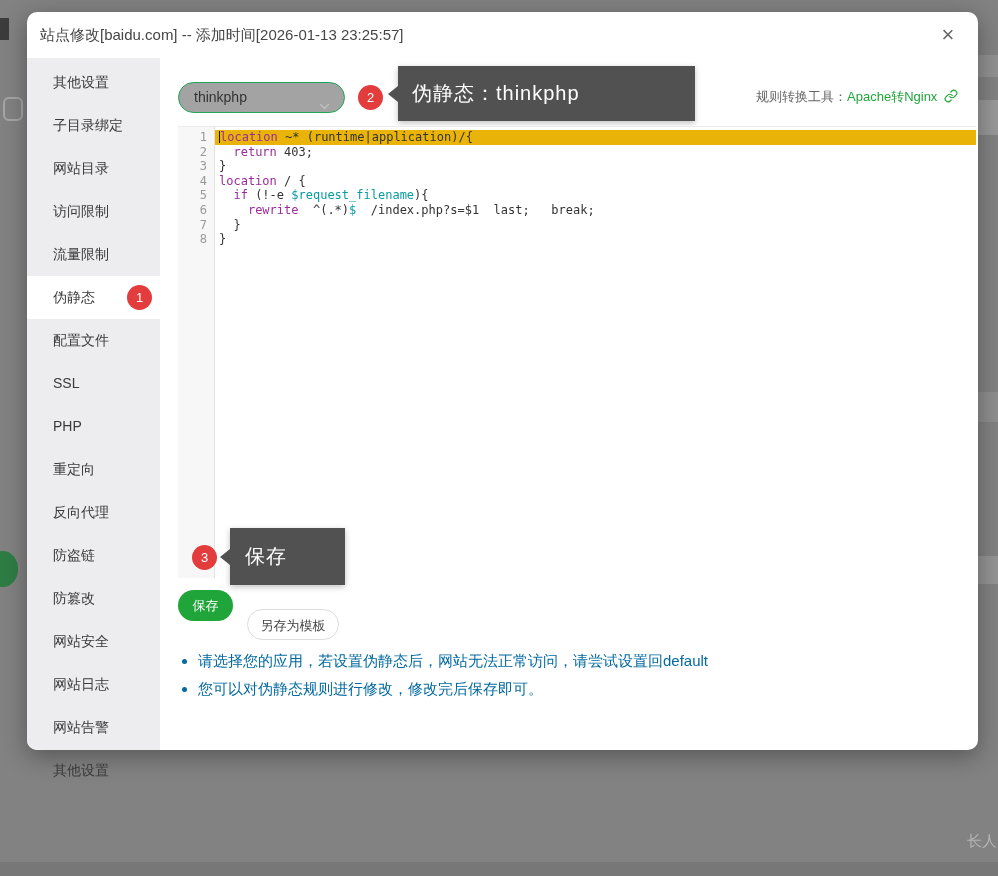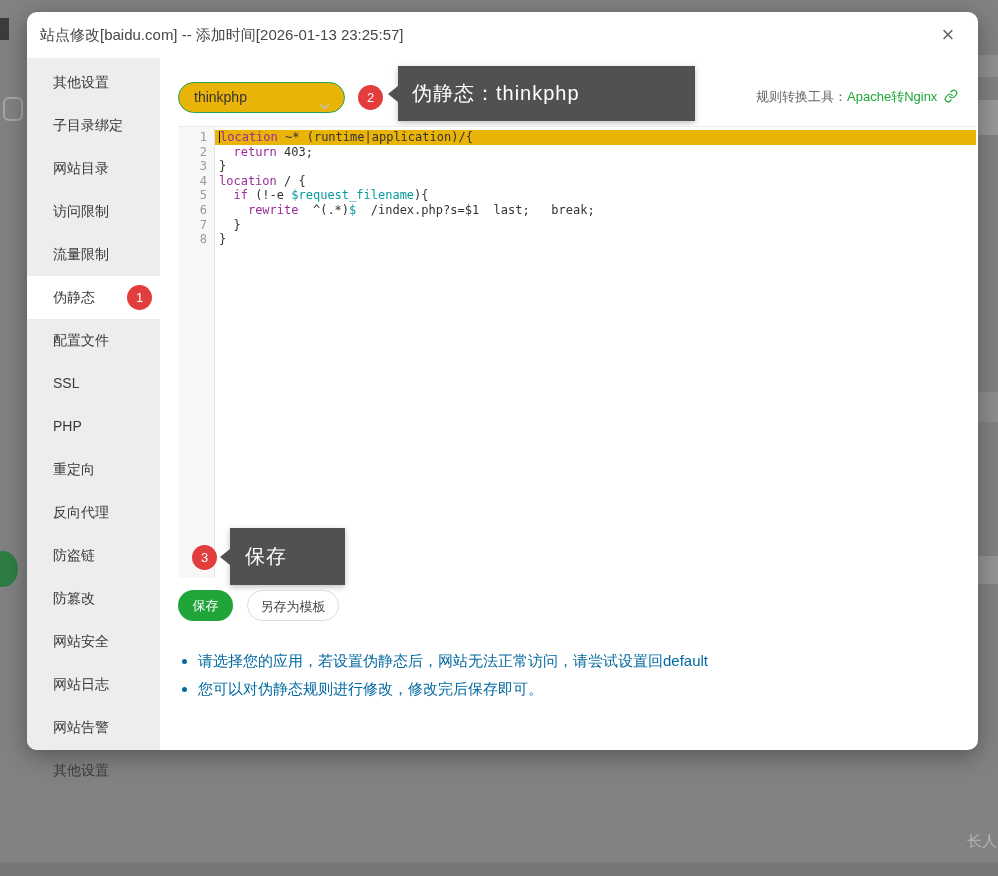--- a/index.html
+++ b/index.html
@@ -33,21 +33,21 @@
                font-size:14px; color:#3a3a3a; cursor:pointer; }
   .side-item.active { background:#fff; }
   .num-badge { position:absolute; width:25px; height:25px; background:#e23c3c; border-radius:50%;
                color:#fff; font-size:13px; text-align:center; line-height:25px; }
   .side-item .num-badge { left:100px; top:9px; }
 
   
   .content { position:absolute; left:133px; top:46px; right:0; bottom:0; }
 
   .select-box { position:absolute; left:18px; top:24px; width:167px; height:31px;
-                border:1px solid #21a657; border-radius:16px; background:#eab308; cursor:pointer; }
+                border:1px solid #21a657; border-radius:16px; background:#a3a3a3; cursor:pointer; }
   .select-value { position:absolute; left:15px; top:6px; font-size:14px; color:#333; }
   .select-chevron { position:absolute; right:14px; top:13px; }
 
   .tools { position:absolute; right:20px; top:30px; font-size:13px; white-space:nowrap; }
   .tools-label { color:#666; }
   .tools-link { color:#20a53a; cursor:pointer; }
   .tools-link-icon { vertical-align:-2px; margin-left:3px; }
 
   
   .badge2 { left:198px; top:27px; }
@@ -73,21 +73,21 @@
   .ed-row.active .ed-code { background:#eab308; }
   .tk-k { color:#9b2b9b; }
   .tk-v { color:#089ba1; }
   .tk-p { color:#333; }
   .ed-cursor { display:inline-block; width:0; border-left:1px solid #111; height:12px; vertical-align:-2px; }
 
   
   .btn { position:absolute; height:31px; border-radius:16px; font-size:13px; cursor:pointer;
          text-align:center; line-height:31px; }
   .btn-save { left:18px; top:532px; width:55px; background:#20a53a; color:#fff; }
-  .btn-template { left:87px; top:532px; width:92px; background:#fff; color:#444; border:1px solid #dcdcdc; }
+  .btn-template { left:87px; top:551px; width:92px; background:#fff; color:#444; border:1px solid #dcdcdc; }
 
   
   .notes { position:absolute; left:38px; top:594px; font-size:15px; color:#0369a1; }
   .notes li { margin-bottom:9px; list-style:disc; }
 </style>
 </head>
 <body>
 
 <div id="screen">
 

